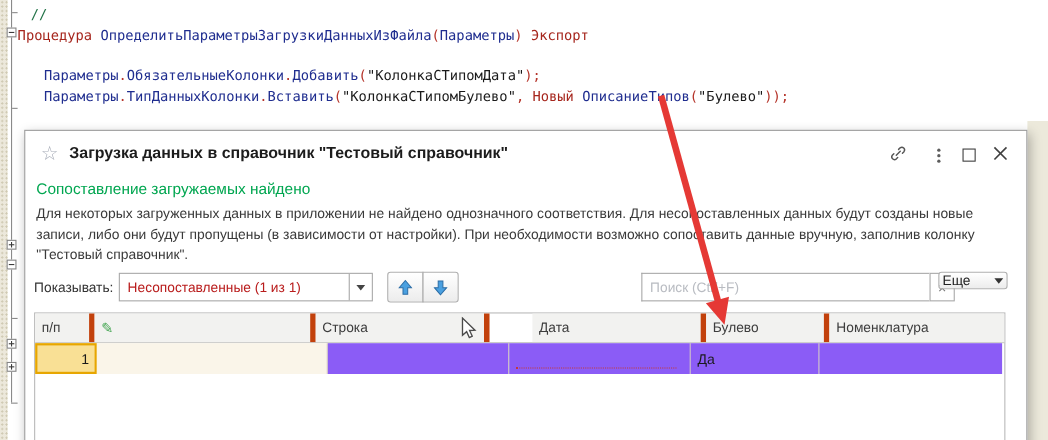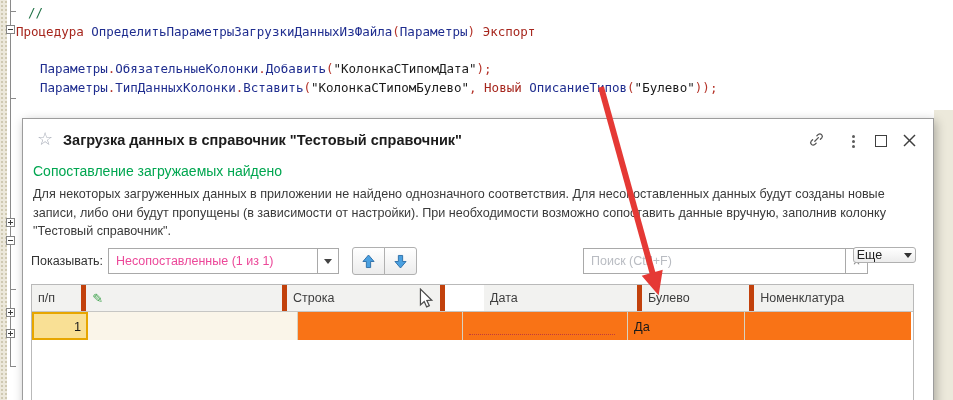--- a/index.html
+++ b/index.html
@@ -40,21 +40,21 @@
   .kebab span { width:3px; height:3px; border-radius:50%; background:#5c5c5c; }
   .btn-max { width:12px; height:12px; border:1.6px solid #3f3f3f; }
 
   .section-title { position:absolute; left:10px; top:44px; font-size:14px; color:#00a650; }
   .description { position:absolute; left:10px; top:66px; width:894px; font-size:12.6px; line-height:18.5px; color:#3a3a3a; }
 
   
   .show-label { position:absolute; left:8px; top:135px; font-size:12.5px; color:#333; }
   .dropdown { position:absolute; left:85px; top:129px; width:231px; height:26px;
     border:1px solid #a9a9a9; background:#fff; display:flex; align-items:center; cursor:pointer; }
-  .dropdown .dd-text { flex:1; padding:0 7px; font-size:12.5px; color:#ec4899; white-space:nowrap; overflow:hidden; }
+  .dropdown .dd-text { flex:1; padding:0 7px; font-size:12.5px; color:#b91c1c; white-space:nowrap; overflow:hidden; }
   .dropdown .dd-btn { width:21px; align-self:stretch; border-left:1px solid #a9a9a9; display:flex; align-items:center; justify-content:center; }
   .tri-down { width:0; height:0; border-left:4px solid transparent; border-right:4px solid transparent; border-top:5px solid #444; }
 
   .btn { background:linear-gradient(#ffffff,#ececec); border:1px solid #b0b0b0; display:flex; align-items:center; justify-content:center; cursor:pointer; }
   .updown { position:absolute; left:329px; top:128px; display:flex; }
   .updown .btn { width:33px; height:28px; }
   .updown .btn:first-child { border-radius:3px 0 0 3px; }
   .updown .btn:last-child { border-radius:0 3px 3px 0; margin-left:-1px; }
 
   .searchbox { position:absolute; left:560px; top:129px; width:285px; height:26px; display:flex; }
@@ -70,21 +70,21 @@
   .g-hcell { background:#f2f2f0; border-right:5px solid #c2410c; display:flex; align-items:center; gap:6px;
     padding:0 6px; font-size:12.5px; color:#3d3d3d; cursor:pointer; overflow:hidden; white-space:nowrap; }
   .g-hcell:last-child { border-right:none; }
   .pencil { color:#3fa34d; font-size:13px; }
   .g-row { display:flex; height:28px; }
   .g-cell { border-right:1px solid #d8d2c0; position:relative; font-size:12.8px; color:#1a1a1a;
     display:flex; align-items:center; padding:0 6px; }
   .g-cell:last-child { border-right:none; }
   .c-num { background:#f9e095; border:2px solid #e7a600; justify-content:flex-end; padding-right:5px; }
   .c-cat { background:#faf5e9; }
-  .c-yel { background:#f97316; }
+  .c-yel { background:#8b5cf6; }
   .dotted-red { position:absolute; left:6px; right:12px; bottom:5px; border-bottom:1.4px dotted #c23b3b; }
 
   .annotation { position:absolute; left:240px; top:359px; width:640px; text-align:center;
     font-size:16px; font-weight:bold; color:#ee4141;
     text-shadow:-1px -1px 0 #fff,1px -1px 0 #fff,-1px 1px 0 #fff,1px 1px 0 #fff,-2px 0 0 #fff,2px 0 0 #fff,0 -2px 0 #fff,0 2px 0 #fff; }
 
   .overlay { position:absolute; left:0; top:0; z-index:60; pointer-events:none; }
   .cursor { position:absolute; left:417px; top:288px; z-index:70; pointer-events:none; }
 </style>
 </head>

